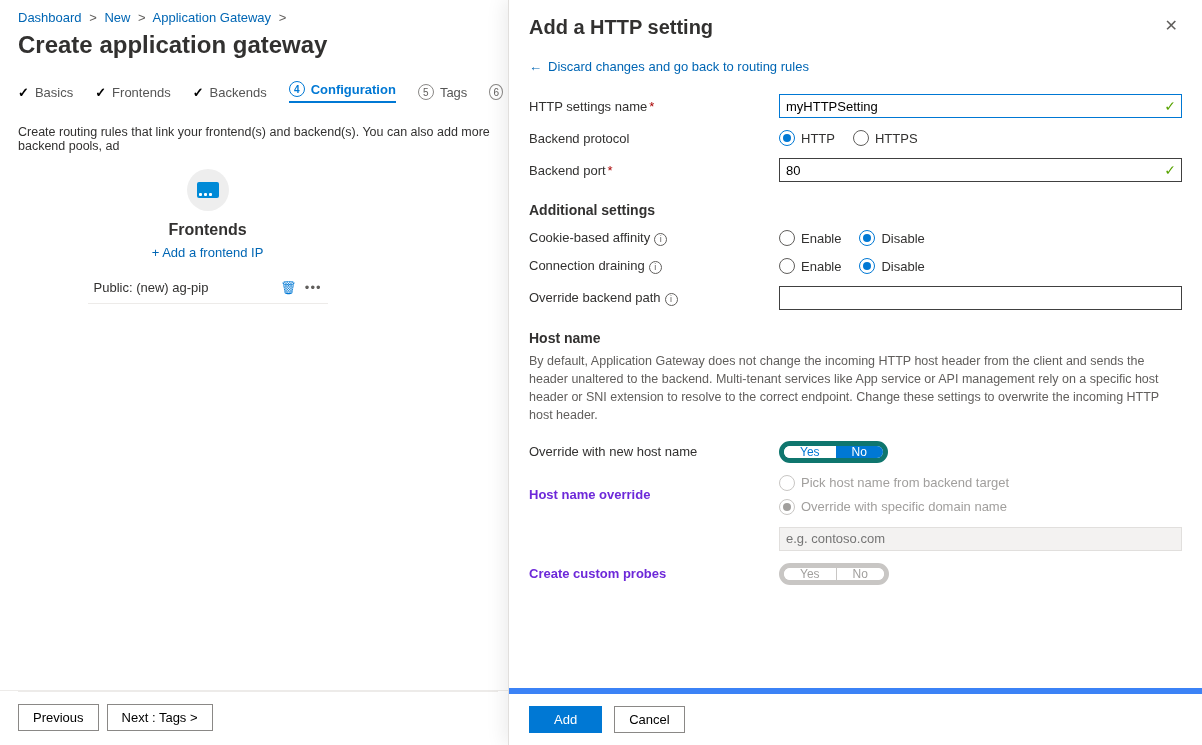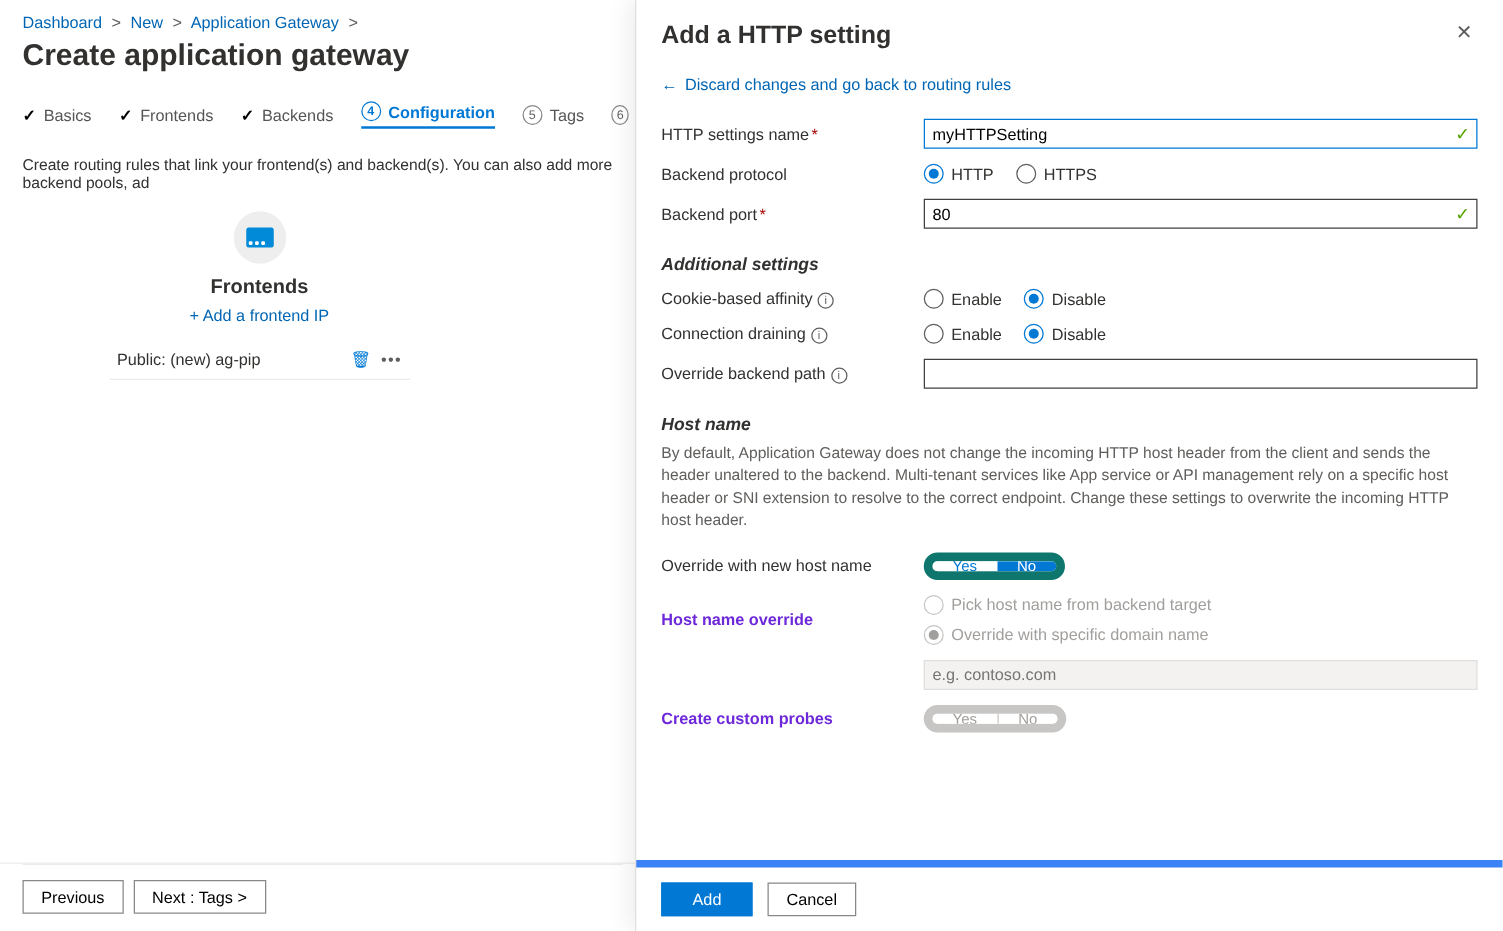--- a/index.html
+++ b/index.html
@@ -27,43 +27,43 @@
   .btn-secondary { background:#fff; border:1px solid #8a8886; padding:5px 14px; font-size:13px; cursor:pointer; }
   .btn-primary { background:#0078d4; border:1px solid #0078d4; color:#fff; padding:5px 24px; font-size:13px; cursor:pointer; }
 
   
   .panel { position:absolute; top:0; right:0; width:694px; height:745px; background:#fff; border-left:1px solid #e1dfdd; box-shadow:-4px 0 18px rgba(0,0,0,.08); display:flex; flex-direction:column; }
   .panel-header { display:flex; align-items:flex-end; justify-content:space-between; padding:12px 20px 4px; }
   .panel-header h2 { font-size:20px; font-weight:600; margin:0; }
   .close-x { font-size:16px; color:#605e5c; cursor:pointer; padding:4px; }
   .panel-body { padding:8px 20px 0; flex:1; overflow:auto; }
   .discard { display:inline-flex; align-items:center; gap:6px; color:#0066b4; font-size:13px; cursor:pointer; margin-top:8px; margin-bottom:14px;}
-  .field-row { display:flex; align-items:center; padding:6px 0; }
+  .field-row { display:flex; align-items:center; padding:6px 0;gap:40px; }
   .field-label { width:210px; font-size:13px; color:#323130; }
   .field-label.dim { color:#6d28d9;font-weight:bold; }
   .req { color:#a80000; margin-left:2px; }
   .info { display:inline-flex; width:13px; height:13px; border:1px solid #605e5c; border-radius:50%; font-size:9px; align-items:center; justify-content:center; margin-left:4px; color:#605e5c;}
   .field-control { flex:1; }
   .text-input { width:100%; border:1px solid #605e5c; font-size:13px; padding:0 6px; height:24px; }
   .text-input.valid { border:1px solid #0078d4; }
   .text-input.ok { border:1px solid #404040; }
   .text-input.disabled { background:#f3f2f1; color:#a19f9d; border:1px solid #e1dfdd; }
   .input-wrap { position:relative; }
   .input-wrap .chk { position:absolute; right:6px; top:4px; color:#57a300; font-size:14px; }
   .radio-group { display:flex; align-items:center; gap:18px; }
   .radio { display:flex; align-items:center; gap:6px; cursor:pointer; }
   .radio .r { width:16px; height:16px; border:1px solid #605e5c; border-radius:50%; display:flex; align-items:center; justify-content:center;}
   .radio.sel .r { border-color:#0078d4; }
   .radio.sel .r::after { content:""; width:8px; height:8px; background:#0078d4; border-radius:50%; }
   .radio.dim { color:#a19f9d; }
   .radio.dim .r { border-color:#c8c6c4; }
   .radio.dim.sel .r::after { background:#a19f9d; }
-  .section-head { font-weight:600; font-size:14px; margin:14px 0 6px;font-style:italic; }
+  .section-head { font-weight:600; font-size:14px; margin:14px 0 6px; }
   .hostdesc { font-size:12.5px; color:#605e5c; line-height:1.45; margin-bottom:10px; }
-  .toggle-pill { display:inline-flex; border:7px solid #0f766e; border-radius:12px; overflow:hidden; font-size:12px; height:22px; }
+  .toggle-pill { display:inline-flex; border:5px solid #0f766e; border-radius:12px; overflow:hidden; font-size:12px; height:22px; }
   .toggle-pill span { padding:2px 16px; display:flex; align-items:center; cursor:pointer; }
   .toggle-pill .on { color:#0078d4; background:#fff; }
   .toggle-pill .off { background:#0078d4; color:#fff; }
   .toggle-pill.disabled { border-color:#c8c6c4; }
   .toggle-pill.disabled .on { color:#a19f9d; }
   .toggle-pill.disabled .off { background:#fff; color:#a19f9d; border-left:1px solid #c8c6c4;}
   .panel-footer { border-top:6px solid #3b82f6; padding:12px 20px; display:flex; gap:12px;align-items:center; }
   .trash { color:#0078d4; }
   .dots { color:#605e5c; letter-spacing:1px; }
   .left-area { position:relative; width:508px; height:745px; }

